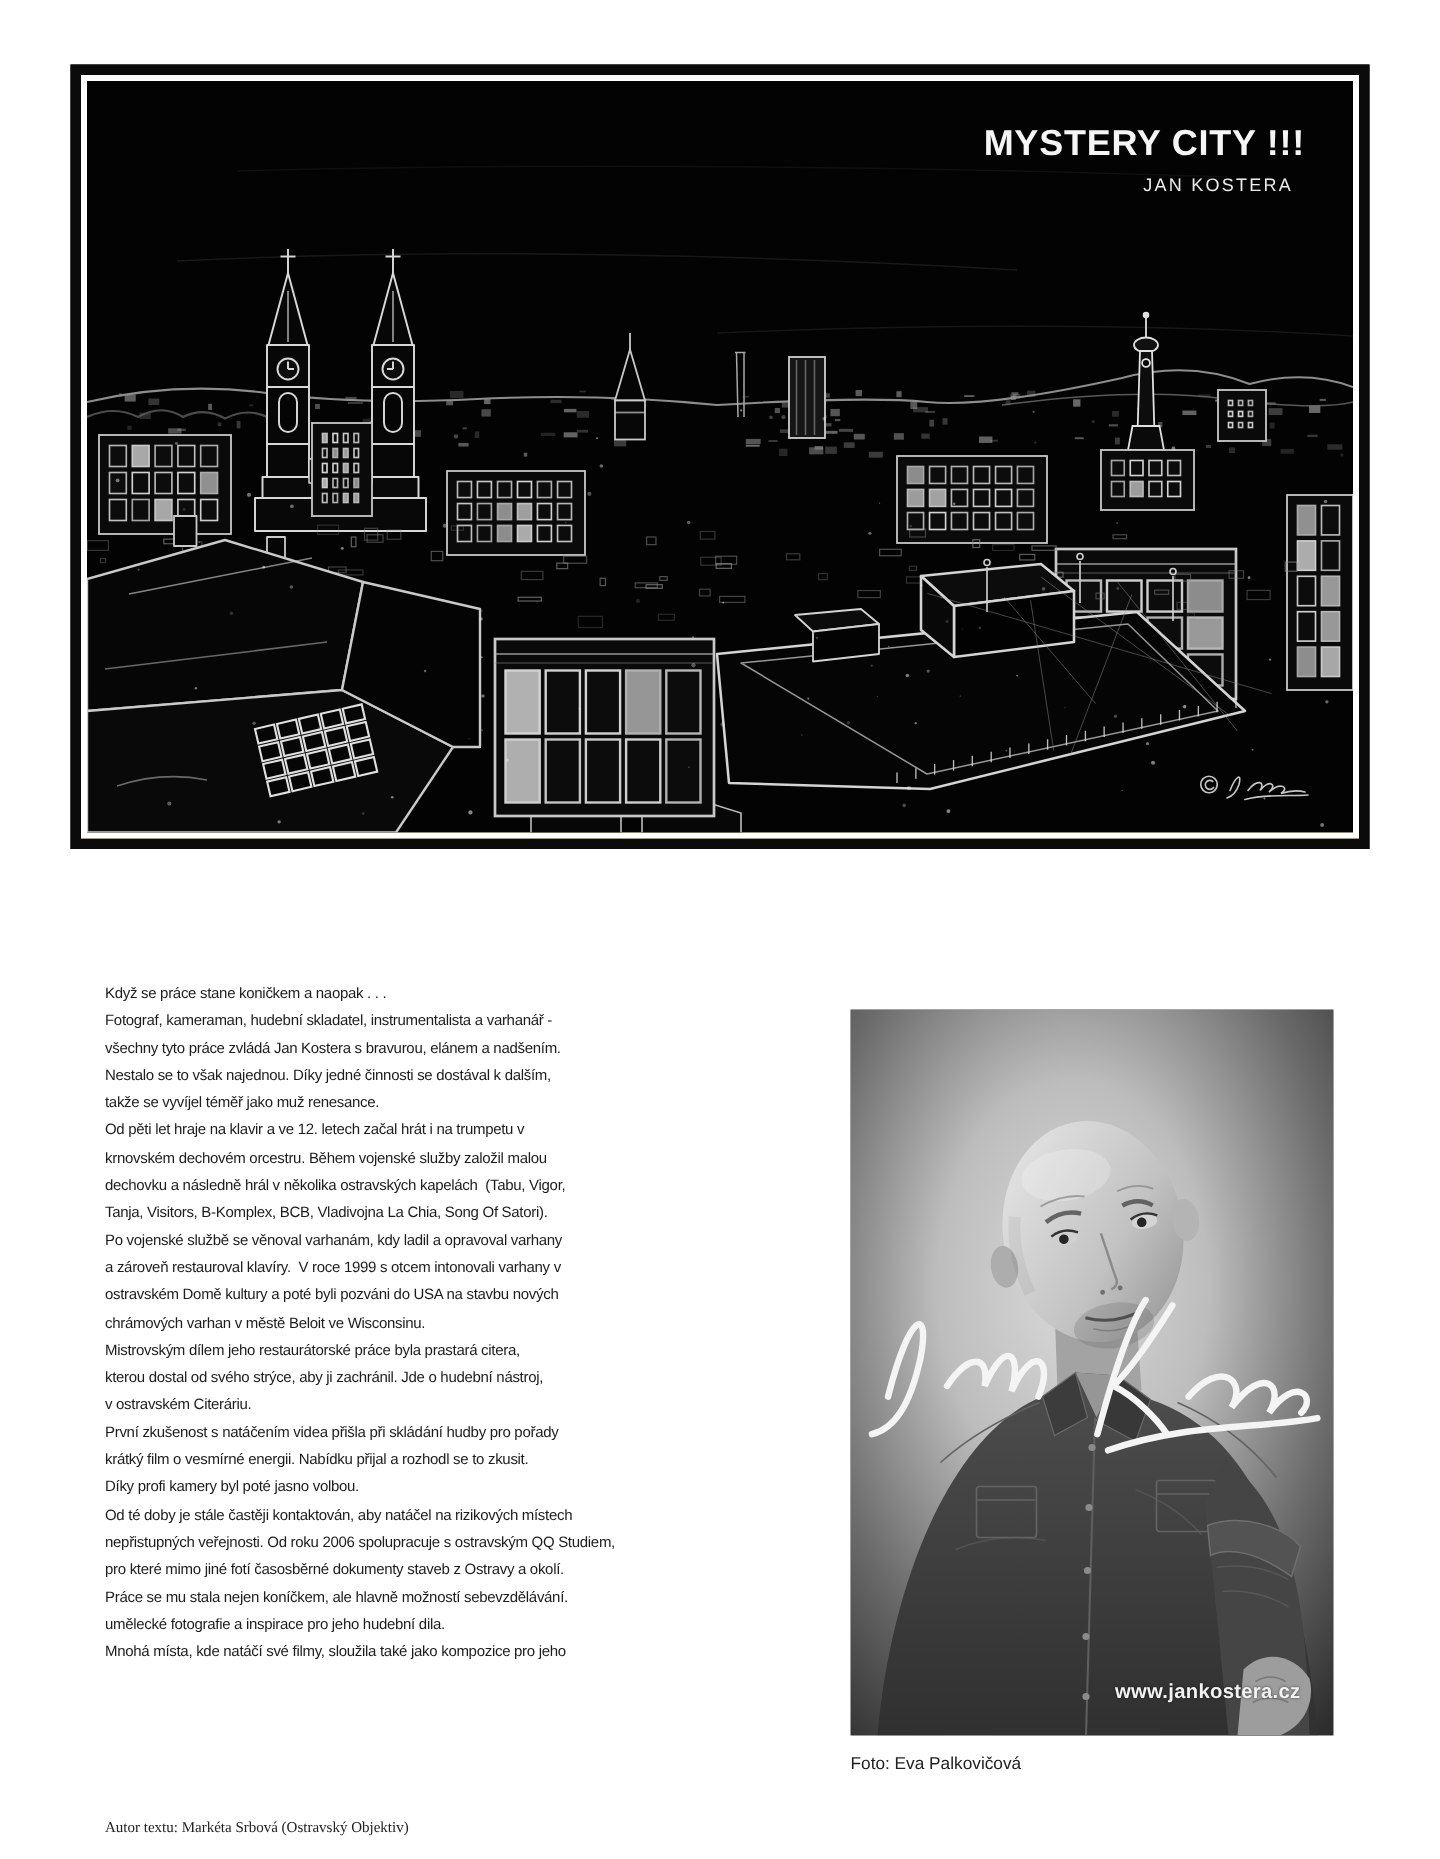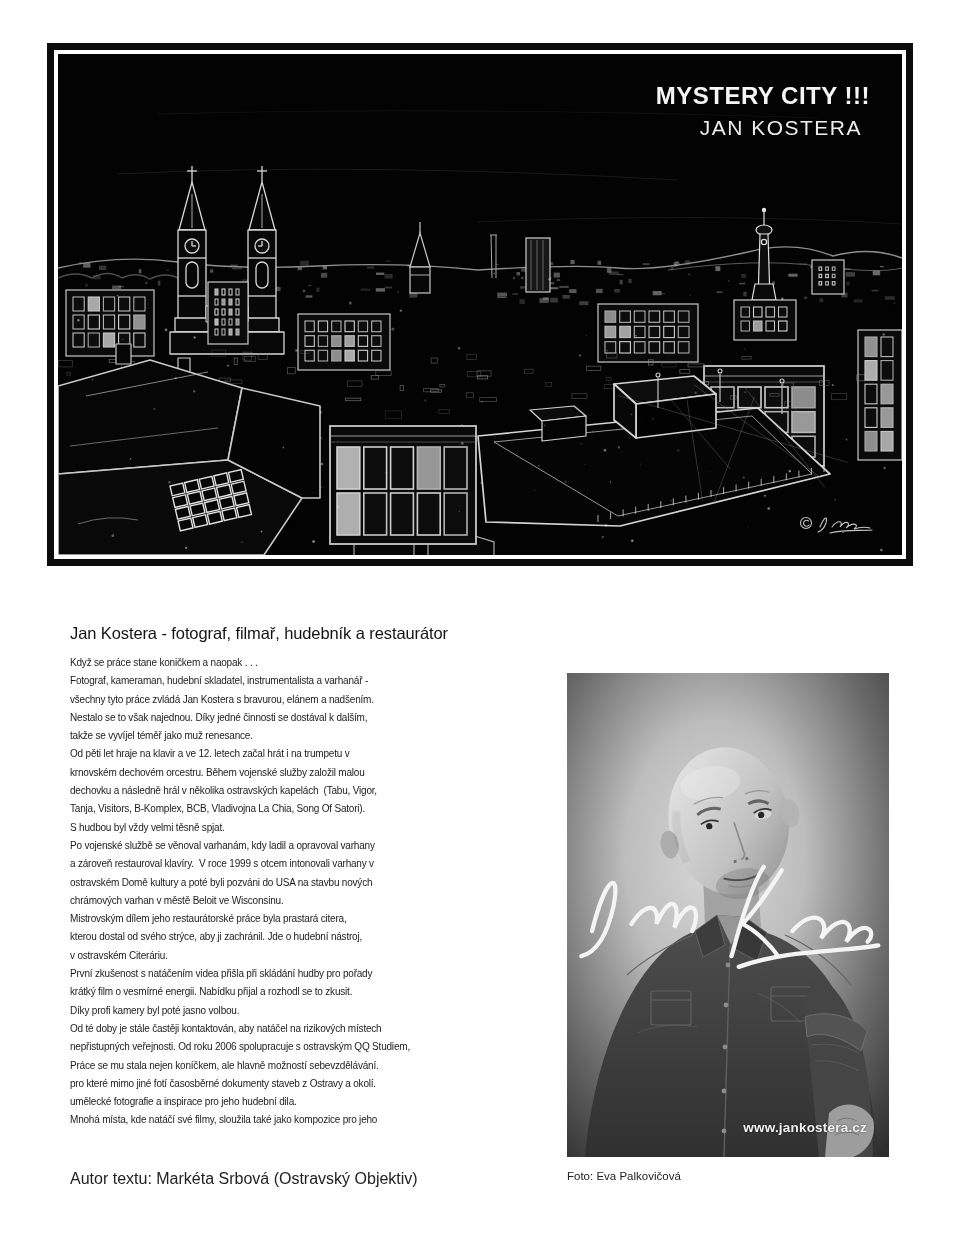--- a/index.html
+++ b/index.html
@@ -6,37 +6,37 @@
   .page{position:relative;width:960px;height:1239px;background:#ffffff;
         font-family:"Liberation Sans",sans-serif;overflow:hidden;color:#1a1a1a;}
 
   
   .frame{position:absolute;left:47px;top:43px;width:866px;height:523px;
          box-sizing:border-box;border:7px solid #0b0b0b;background:#000;}
   .frame-inner{position:absolute;inset:0;box-sizing:border-box;border:4px solid #ffffff;background:#a16207;}
   .frame-inner svg{position:absolute;inset:0;width:100%;height:100%;display:block;}
   .art-title{position:absolute;top:28px;right:32px;color:#f5f5f5;font-size:24px;font-weight:bold;
              letter-spacing:.5px;white-space:nowrap;}
-  .art-sub{position:absolute;top:62px;right:40px;color:#ececec;font-size:21px;letter-spacing:1.5px;white-space:nowrap;}
+  .art-sub{position:absolute;top:62px;right:40px;color:#ececec;font-size:12px;letter-spacing:1.5px;white-space:nowrap;}
 
   
   .heading{position:absolute;left:70px;top:624px;font-size:16.5px;letter-spacing:-.1px;color:#141414;white-space:nowrap;}
   .article{position:absolute;left:70px;top:654px;width:502px;font-size:10px;line-height:18.3px;
            letter-spacing:-.2px;color:#1c1c1c;}
   .article div{white-space:pre;}
 
   
   .portrait{position:absolute;left:567px;top:673px;width:322px;height:484px;overflow:hidden;background:#555;}
   .portrait svg{position:absolute;inset:0;width:100%;height:100%;display:block;}
   .site{position:absolute;right:22px;bottom:22px;color:#f2f2f2;font-size:13.5px;font-weight:bold;
         letter-spacing:.2px;text-shadow:0 0 2px rgba(0,0,0,.6);text-align:right;}
   .photo-sig{position:absolute;left:14px;bottom:14px;width:180px;height:70px;}
 
   
-  .credit-left{position:absolute;left:70px;top:1170px;font-size:16px;color:#222;white-space:nowrap;}
+  .credit-left{position:absolute;left:70px;top:1213px;font-size:10px;color:#222;white-space:nowrap;font-family:Liberation Serif, serif;}
   .credit-right{position:absolute;left:567px;top:1170px;width:322px;font-size:11.5px;color:#222;white-space:nowrap;}
 </style>
 </head>
 <body>
 
 <div class="page">
 
   <div class="frame">
     <div class="frame-inner">
       <svg id="citysvg" viewBox="0 0 844 501" preserveAspectRatio="none">
@@ -610,46 +610,44 @@
           <path d="M32 13 C38 5 44 7 40 13 C46 5 52 9 46 14 C54 7 60 11 54 15 C60 13 66 13 70 14"></path>
           <path d="M30 19 C44 15 60 17 72 16"></path>
         </g>
       </svg>
 
       <div class="art-title">MYSTERY CITY !!!</div>
       <div class="art-sub">JAN KOSTERA</div>
     </div>
   </div>
 
-  <div class="heading">Jan Kostera - fotograf, filmař, hudebník a restaurátor</div>
   <div class="article">
       <div>Když se práce stane koničkem a naopak . . .</div>
       <div>Fotograf, kameraman, hudební skladatel, instrumentalista a varhanář -</div>
       <div>všechny tyto práce zvládá Jan Kostera s bravurou, elánem a nadšením.</div>
       <div>Nestalo se to však najednou. Díky jedné činnosti se dostával k dalším,</div>
       <div>takže se vyvíjel téměř jako muž renesance.</div>
       <div>Od pěti let hraje na klavir a ve 12. letech začal hrát i na trumpetu v</div>
       <div>krnovském dechovém orcestru. Během vojenské služby založil malou</div>
       <div>dechovku a následně hrál v několika ostravských kapelách  (Tabu, Vigor,</div>
       <div>Tanja, Visitors, B-Komplex, BCB, Vladivojna La Chia, Song Of Satori).</div>
-      <div>S hudbou byl vždy velmi těsně spjat.</div>
       <div>Po vojenské službě se věnoval varhanám, kdy ladil a opravoval varhany</div>
       <div>a zároveň restauroval klavíry.  V roce 1999 s otcem intonovali varhany v</div>
       <div>ostravském Domě kultury a poté byli pozváni do USA na stavbu nových</div>
       <div>chrámových varhan v městě Beloit ve Wisconsinu.</div>
       <div>Mistrovským dílem jeho restaurátorské práce byla prastará citera,</div>
       <div>kterou dostal od svého strýce, aby ji zachránil. Jde o hudební nástroj,</div>
       <div>v ostravském Citeráriu.</div>
       <div>První zkušenost s natáčením videa přišla při skládání hudby pro pořady</div>
       <div>krátký film o vesmírné energii. Nabídku přijal a rozhodl se to zkusit.</div>
       <div>Díky profi kamery byl poté jasno volbou.</div>
       <div>Od té doby je stále častěji kontaktován, aby natáčel na rizikových místech</div>
       <div>nepřistupných veřejnosti. Od roku 2006 spolupracuje s ostravským QQ Studiem,</div>
+      <div>pro které mimo jiné fotí časosběrné dokumenty staveb z Ostravy a okolí.</div>
       <div>Práce se mu stala nejen koníčkem, ale hlavně možností sebevzdělávání.</div>
-      <div>pro které mimo jiné fotí časosběrné dokumenty staveb z Ostravy a okolí.</div>
       <div>umělecké fotografie a inspirace pro jeho hudební dila.</div>
       <div>Mnohá místa, kde natáčí své filmy, sloužila také jako kompozice pro jeho</div>
     </div>
 
   <div class="portrait">
     <svg viewBox="0 0 322 484" preserveAspectRatio="none">
       <defs>
         <radialGradient id="pbg" cx="46%" cy="38%" r="80%">
           <stop offset="0%" stop-color="#d9d9d9"></stop>
             <stop offset="35%" stop-color="#bdbdbd"></stop>

